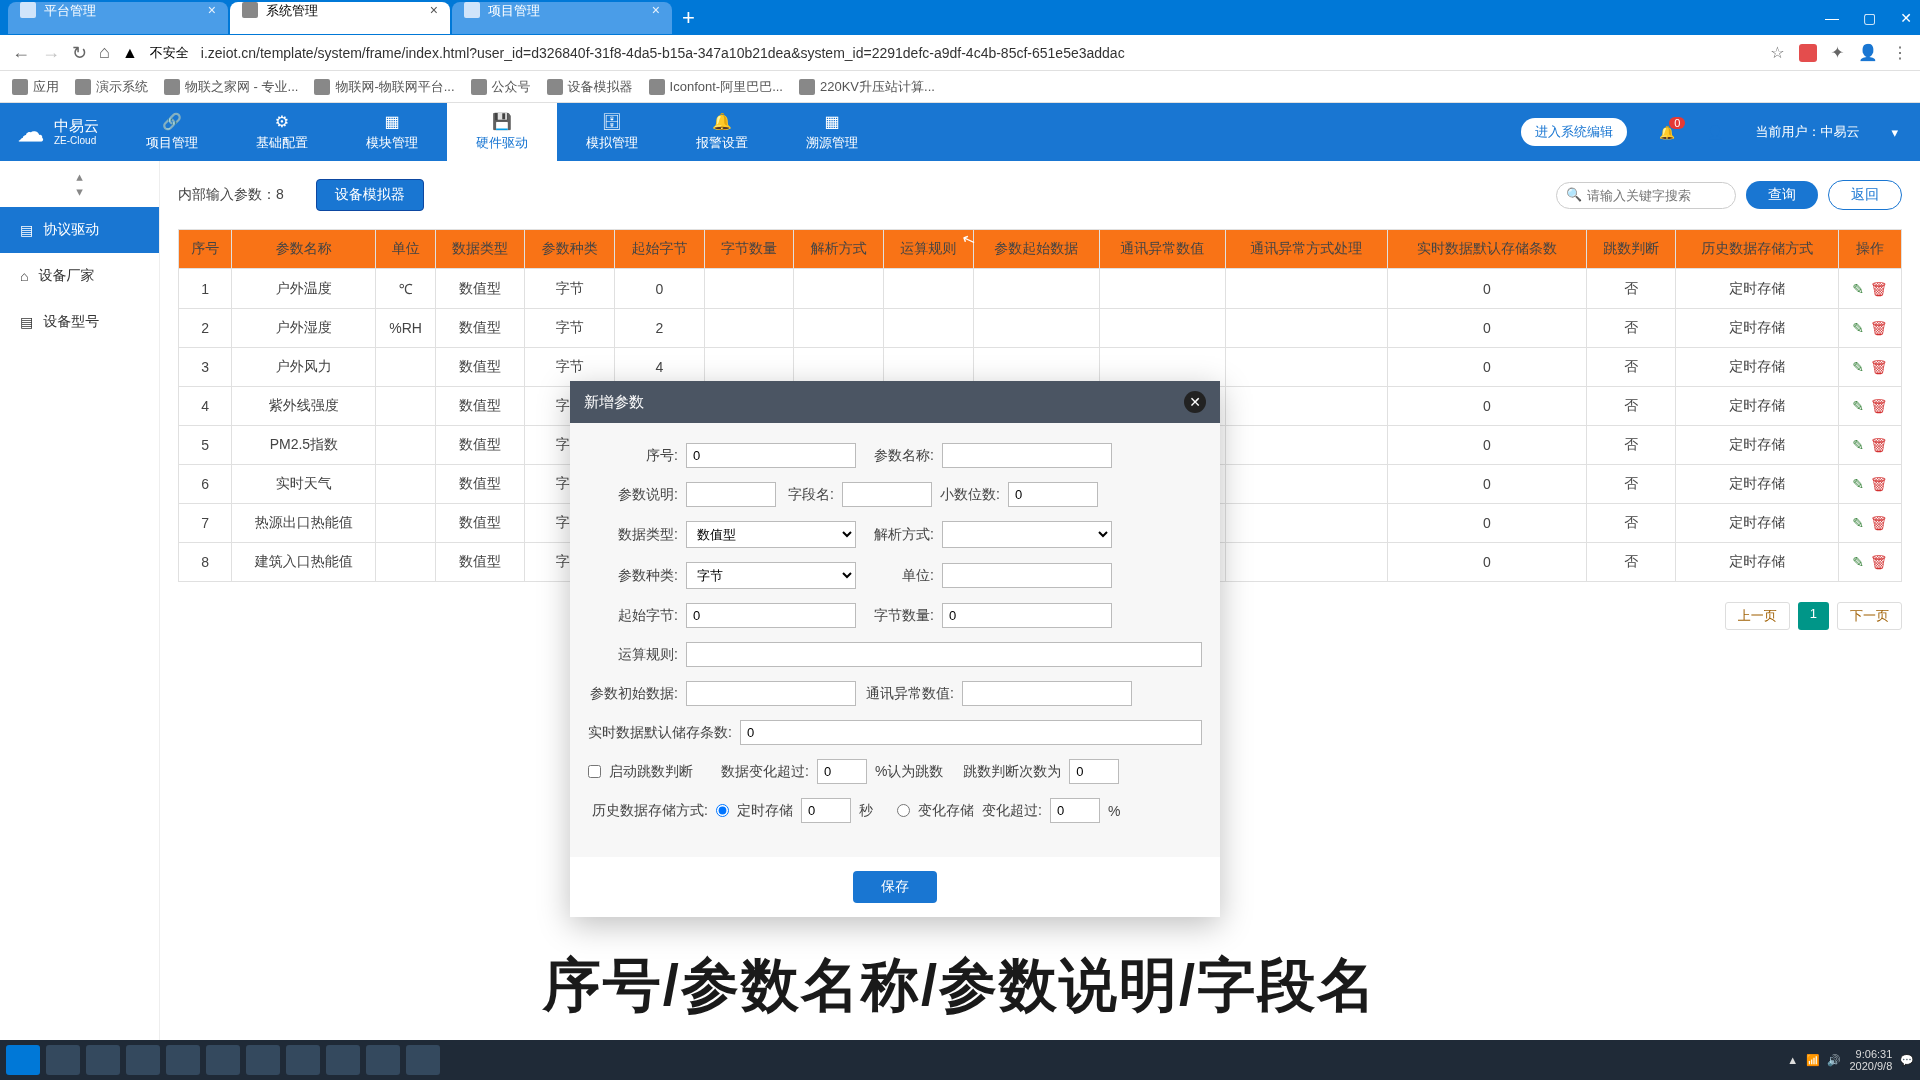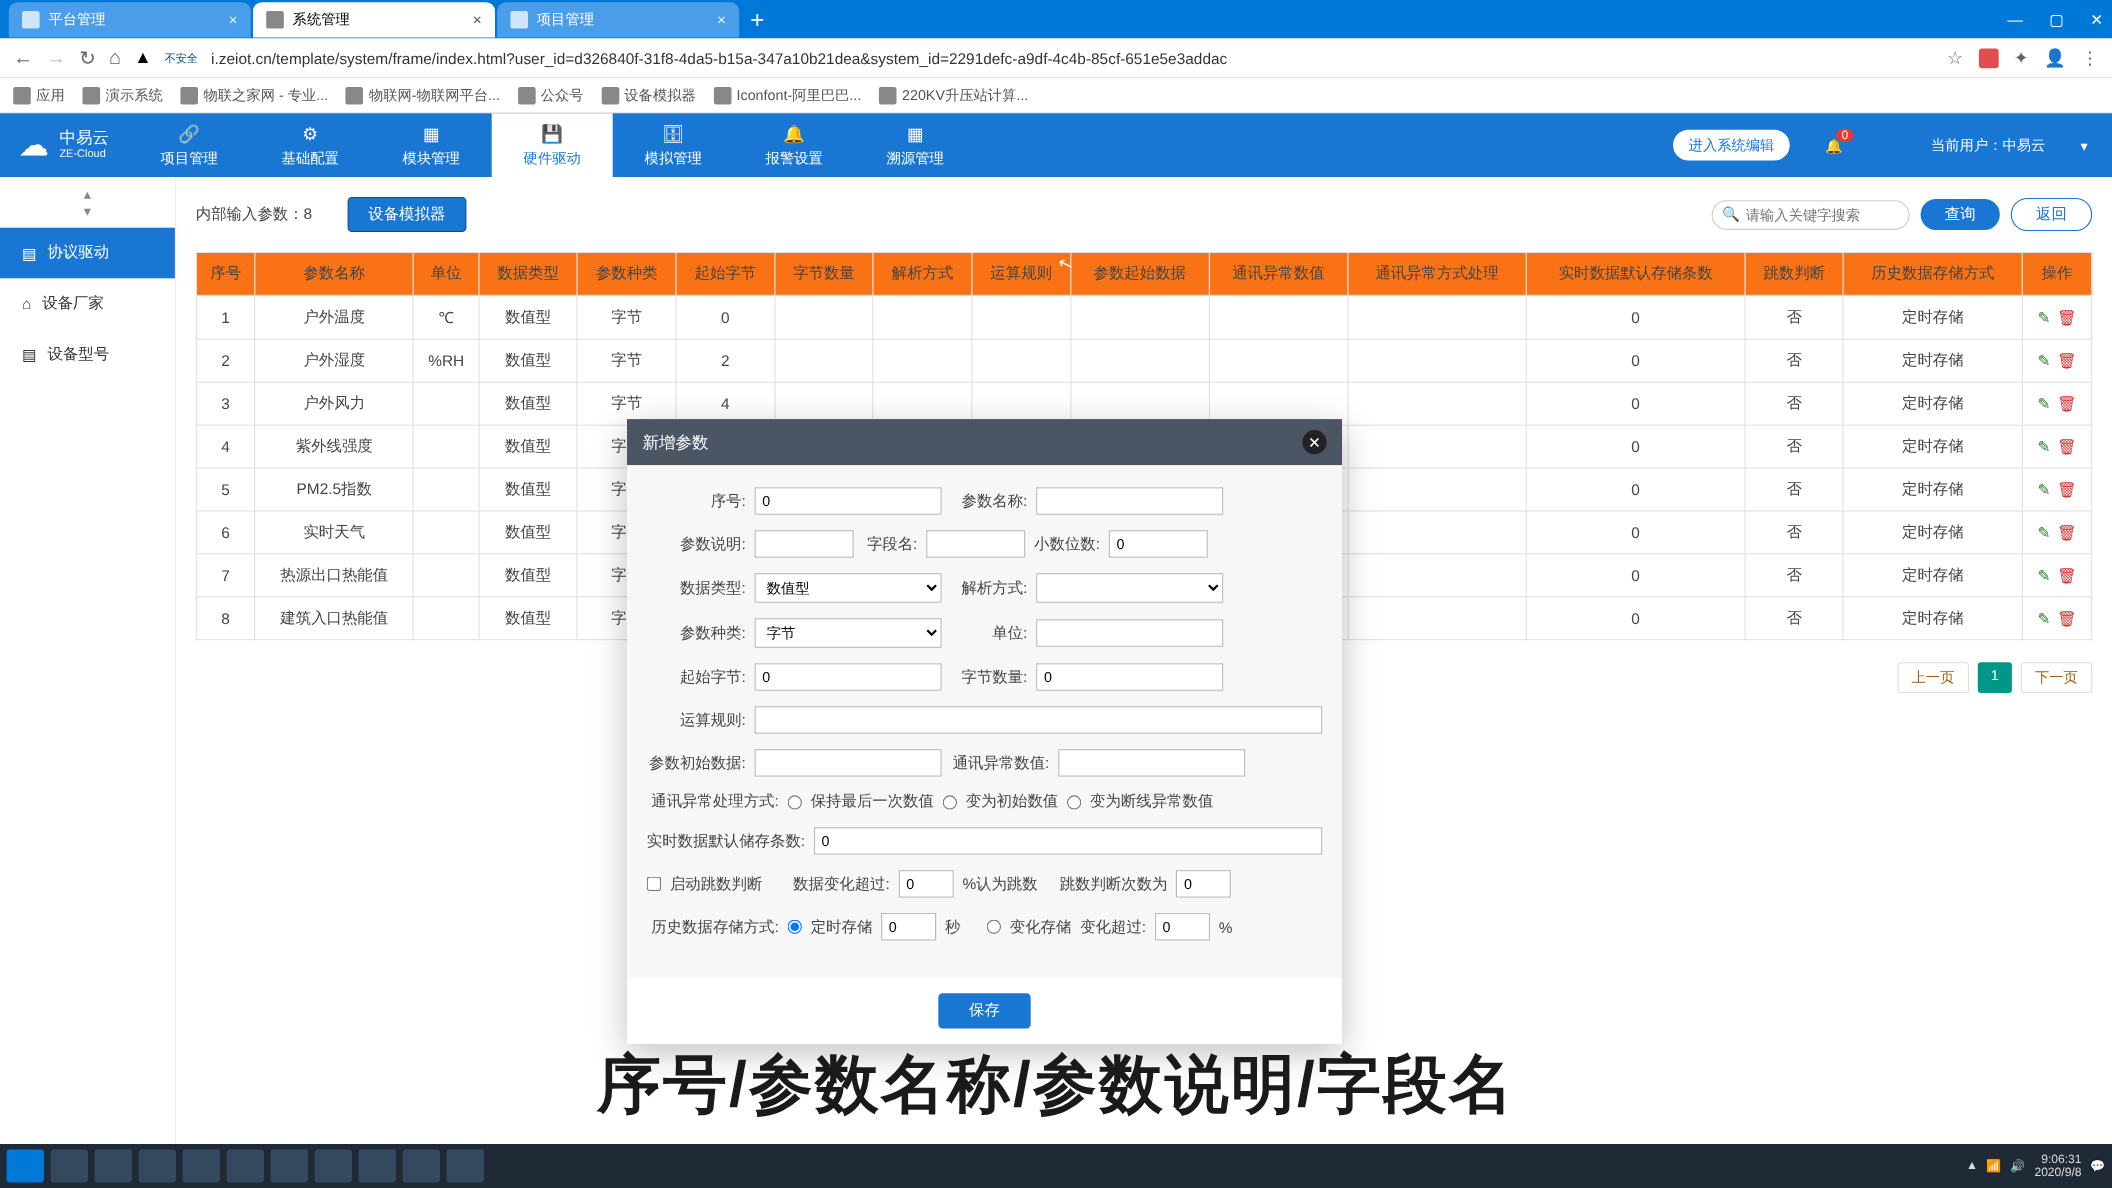--- a/index.html
+++ b/index.html
@@ -1,31 +1,31 @@
 <!DOCTYPE html>
 <html><head>
 <meta charset="utf-8">
 <style>
 * { margin: 0; padding: 0; box-sizing: border-box; font-family: "Microsoft YaHei", Arial, sans-serif; }
 body { width: 1920px; height: 1080px; overflow: hidden; background: #fff; position: relative; }
 
 
 .browser-top { height: 35px; background: #0078d7; display: flex; align-items: center; padding: 0 8px; }
-.tab { height: 32px; background: #fff; border-radius: 8px 8px 0 0; display: flex; align-items: center; padding: 0 12px; margin-right: 2px; font-size: 13px; position: relative; min-width: 220px; }
+.tab { height: 32px; background: #fff; border-radius: 8px 8px 0 0; display: flex; padding: 0 12px; margin-right: 2px; font-size: 13px; position: relative; min-width: 220px; }
 .tab.inactive { background: #4a9de8; color: #fff; }
 .tab .favicon { width: 16px; height: 16px; margin-right: 8px; display: inline-block; background: #888; border-radius: 2px; }
 .tab.inactive .favicon { background: #d0e4fa; }
 .tab .close-x { margin-left: auto; font-size: 14px; color: #555; }
 .tab.inactive .close-x { color: #eaf3fc; }
 .newtab { color: #fff; font-size: 22px; margin-left: 8px; }
 .win-controls { margin-left: auto; display: flex; gap: 24px; color: #fff; font-size: 14px; }
 
 .addr-bar { height: 36px; background: #fff; display: flex; align-items: center; padding: 0 12px; gap: 12px; border-bottom: 1px solid #e0e0e0; }
 .addr-bar .nav-icon { color: #666; font-size: 18px; }
-.addr-warn { font-size: 10px; color: #0c4a6e; }
+.addr-warn { font-size: 13px; color: #000000; }
 .addr-text { font-size: 14px; color: #333; flex: 1; }
 .addr-right { display: flex; gap: 14px; color: #666; align-items: center; }
 .addr-right .g-icon { width: 18px; height: 18px; background: #e44d4d; border-radius: 3px; }
 
 .bm-bar { height: 32px; background: #fff; display: flex; align-items: center; padding: 0 12px; gap: 16px; font-size: 13px; color: #555; border-bottom: 1px solid #e0e0e0; }
 .bm-item { display: flex; align-items: center; gap: 5px; }
 .bm-icon { width: 16px; height: 16px; display: inline-block; background: #888; border-radius: 2px; }
 
 
 .app-header { height: 58px; background: #1976d2; display: flex; align-items: center; color: #fff; }
@@ -472,29 +472,20 @@
       <label>运算规则:</label>
           <input type="text" class="full" style="">
     </div>
     <div class="form-row">
       <label>参数初始数据:</label>
           <input type="text" class="w130" style="">
       <label style="min-width:90px">通讯异常数值:</label>
           <input type="text" class="w130" style="">
     </div>
     <div class="form-row">
-      <label style="min-width:120px">通讯异常处理方式:</label>
-      <input type="radio" name="cm" style="">
-          <span>保持最后一次数值</span>
-      <input type="radio" name="cm" style="">
-          <span>变为初始数值</span>
-      <input type="radio" name="cm" style="">
-          <span>变为断线异常数值</span>
-    </div>
-    <div class="form-row">
       <label style="min-width:140px">实时数据默认储存条数:</label>
           <input type="text" class="full" value="0" style="">
     </div>
     <div class="form-row">
       <input type="checkbox" style="">
           <span>启动跳数判断</span>
       <span style="margin-left:20px">数据变化超过:</span>
           <input type="text" class="w60" value="0" style="">
           <span>%认为跳数</span>
       <span style="margin-left:12px">跳数判断次数为</span>

